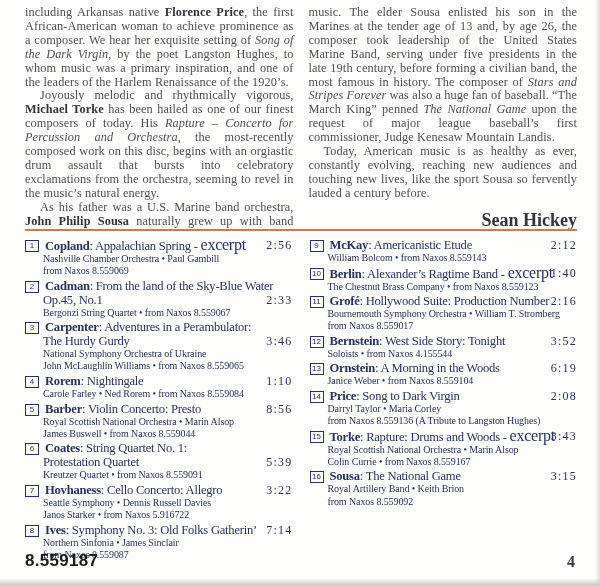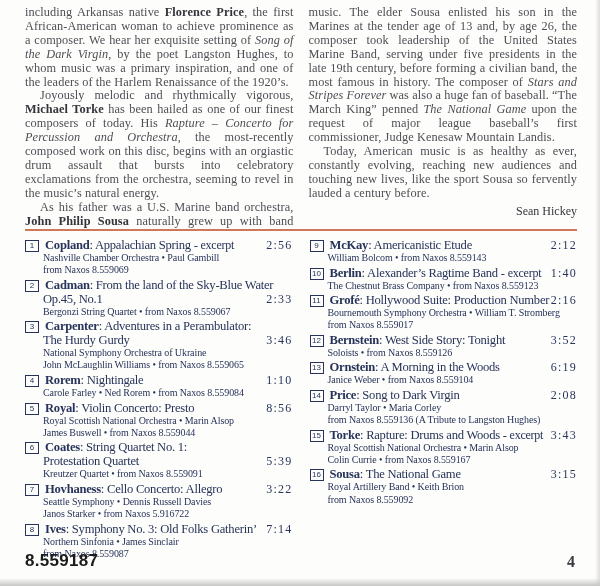--- a/index.html
+++ b/index.html
@@ -24,24 +24,24 @@
   .para {
     margin:0; text-align:justify;
     font-size:12.3px; line-height:13.9px;
     color:var(--c-body_text, #4e4e56);
     letter-spacing:0.1px;
   }
   .para.indent { text-indent:15px; }
   .para.jlast { text-align-last:justify; }
   .b { font-weight:bold; color:var(--c-bold_text, #34343c); }
   .i { font-style:italic; }
-  .sm { font-size:12px; }
+  .sm { font-size:16px; }
   .byline {
-    margin-top:3px; text-align:right; font-weight:normal;
-    font-size:12px; color:var(--c-bold_text, #34343c);
+    margin-top:9px; text-align:right; font-weight:bold;
+    font-size:18px; color:var(--c-bold_text, #34343c);
   }
   .rule {
     position:absolute; top:229px; left:25px; right:23px; height:2px;
     background:var(--c-rule, #d0775a);
   }
   .tracks {
     position:absolute; top:238px; left:25px; right:23px;
     display:flex; gap:17px;
     color:var(--c-track_text, #27335a);
   }
@@ -145,21 +145,21 @@
           <div class="trow">
             <span class="tnum">4</span>
             <span class="ttitle"><span class="b">Rorem</span><span>: Nightingale</span></span>
             <span class="ttime">1:10</span>
           </div>
           <div class="tdetail">Carole Farley • Ned Rorem • from Naxos 8.559084</div>
         </div>
         <div class="entry">
           <div class="trow">
             <span class="tnum">5</span>
-            <span class="ttitle"><span class="b">Royal</span><span>: Violin Concerto: Presto</span></span>
+            <span class="ttitle"><span class="b">Barber</span><span>: Violin Concerto: Presto</span></span>
             <span class="ttime">8:56</span>
           </div>
           <div class="tdetail">Royal Scottish National Orchestra • Marin Alsop</div>
           <div class="tdetail">James Buswell • from Naxos 8.559044</div>
         </div>
         <div class="entry">
           <div class="trow">
             <span class="tnum">6</span>
             <span class="ttitle"><span class="b">Coates</span><span>: String Quartet No. 1:</span></span>
           </div>
@@ -213,21 +213,21 @@
           </div>
           <div class="tdetail">Bournemouth Symphony Orchestra • William T. Stromberg</div>
           <div class="tdetail">from Naxos 8.559017</div>
         </div>
         <div class="entry">
           <div class="trow">
             <span class="tnum">12</span>
             <span class="ttitle"><span class="b">Bernstein</span><span>: West Side Story: Tonight</span></span>
             <span class="ttime">3:52</span>
           </div>
-          <div class="tdetail">Soloists • from Naxos 8.559126</div>
+          <div class="tdetail">Soloists • from Naxos 4.155544</div>
         </div>
         <div class="entry">
           <div class="trow">
             <span class="tnum">13</span>
             <span class="ttitle"><span class="b">Ornstein</span><span>: A Morning in the Woods</span></span>
             <span class="ttime">6:19</span>
           </div>
           <div class="tdetail">Janice Weber • from Naxos 8.559104</div>
         </div>
         <div class="entry">

